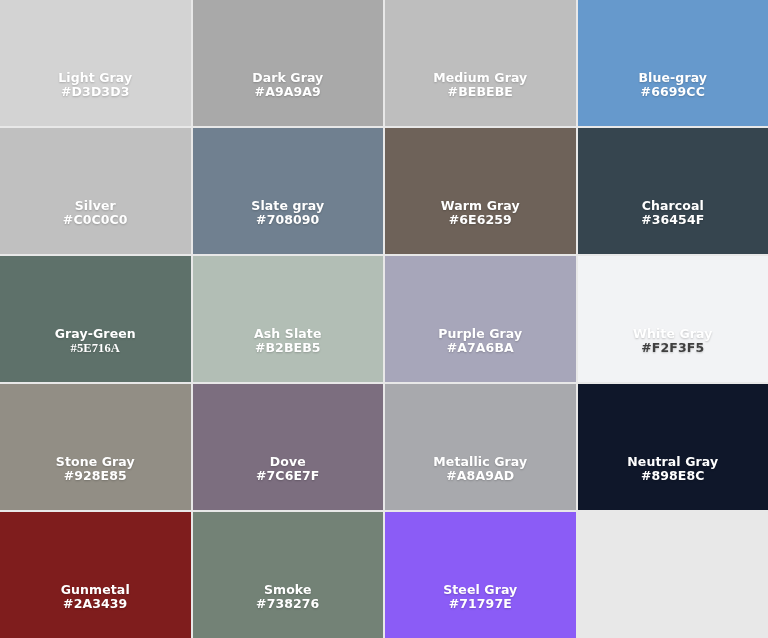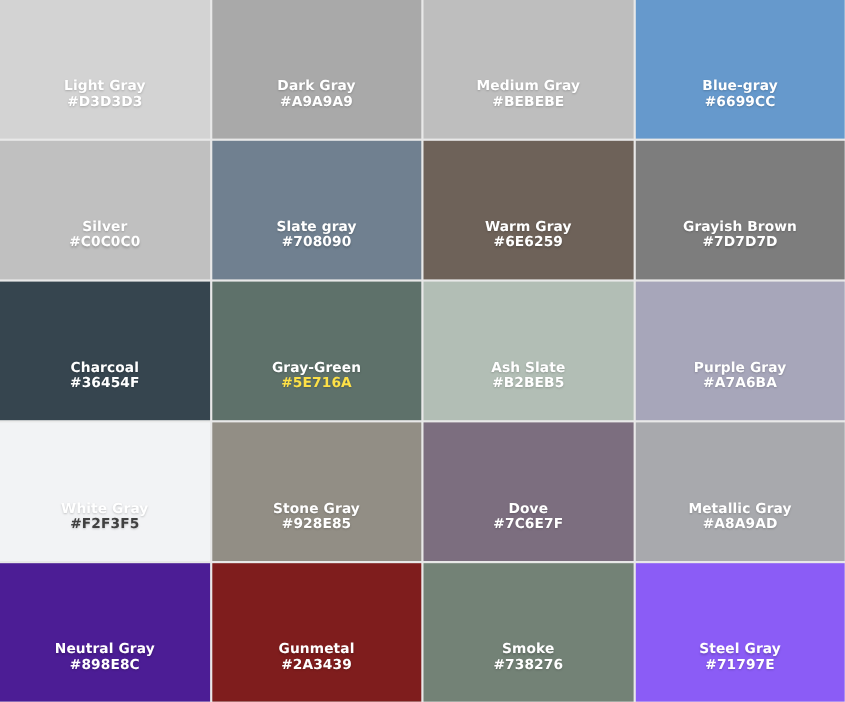--- a/index.html
+++ b/index.html
@@ -93,36 +93,30 @@
         <span class="swatch-name" style="color: rgb(255, 255, 255);">Slate gray</span>
         <span class="swatch-hex" style="color: rgb(255, 255, 255);">#708090</span>
       </div>
     </div>
     <div class="swatch" style="background: rgb(110, 98, 89);">
       <div class="swatch-caption">
         <span class="swatch-name" style="color: rgb(255, 255, 255);">Warm Gray</span>
         <span class="swatch-hex" style="color: rgb(255, 255, 255);">#6E6259</span>
       </div>
     </div>
-    <div class="swatch" style="background: rgb(125, 125, 125);">
-      <div class="swatch-caption">
-        <span class="swatch-name" style="color: rgb(255, 255, 255);">Grayish Brown</span>
-        <span class="swatch-hex" style="color: rgb(255, 255, 255);">#7D7D7D</span>
-      </div>
-    </div>
     <div class="swatch" style="background: rgb(54, 69, 79);">
       <div class="swatch-caption">
         <span class="swatch-name" style="color: rgb(255, 255, 255);">Charcoal</span>
         <span class="swatch-hex" style="color: rgb(255, 255, 255);">#36454F</span>
       </div>
     </div>
     <div class="swatch" style="background: rgb(94, 113, 106);">
       <div class="swatch-caption">
         <span class="swatch-name" style="color: rgb(255, 255, 255);">Gray-Green</span>
-        <span class="swatch-hex" style="color: #fde047;">#5E716A</span>
+        <span class="swatch-hex" style="color: #ffffff; font-family: Liberation Serif, serif;">#5E716A</span>
       </div>
     </div>
     <div class="swatch" style="background: rgb(178, 190, 181);">
       <div class="swatch-caption">
         <span class="swatch-name" style="color: rgb(255, 255, 255);">Ash Slate</span>
         <span class="swatch-hex" style="color: rgb(255, 255, 255);">#B2BEB5</span>
       </div>
     </div>
     <div class="swatch" style="background: rgb(167, 166, 186);">
       <div class="swatch-caption">
@@ -147,21 +141,21 @@
         <span class="swatch-name" style="color: rgb(255, 255, 255);">Dove</span>
         <span class="swatch-hex" style="color: rgb(255, 255, 255);">#7C6E7F</span>
       </div>
     </div>
     <div class="swatch" style="background: rgb(168, 169, 173);">
       <div class="swatch-caption">
         <span class="swatch-name" style="color: rgb(255, 255, 255);">Metallic Gray</span>
         <span class="swatch-hex" style="color: rgb(255, 255, 255);">#A8A9AD</span>
       </div>
     </div>
-    <div class="swatch" style="background: #4c1d95;">
+    <div class="swatch" style="background: #0f172a;">
       <div class="swatch-caption">
         <span class="swatch-name" style="color: rgb(255, 255, 255);">Neutral Gray</span>
         <span class="swatch-hex" style="color: rgb(255, 255, 255);">#898E8C</span>
       </div>
     </div>
     <div class="swatch" style="background: #7f1d1d;">
       <div class="swatch-caption">
         <span class="swatch-name" style="color: rgb(255, 255, 255);">Gunmetal</span>
         <span class="swatch-hex" style="color: rgb(255, 255, 255);">#2A3439</span>
       </div>

